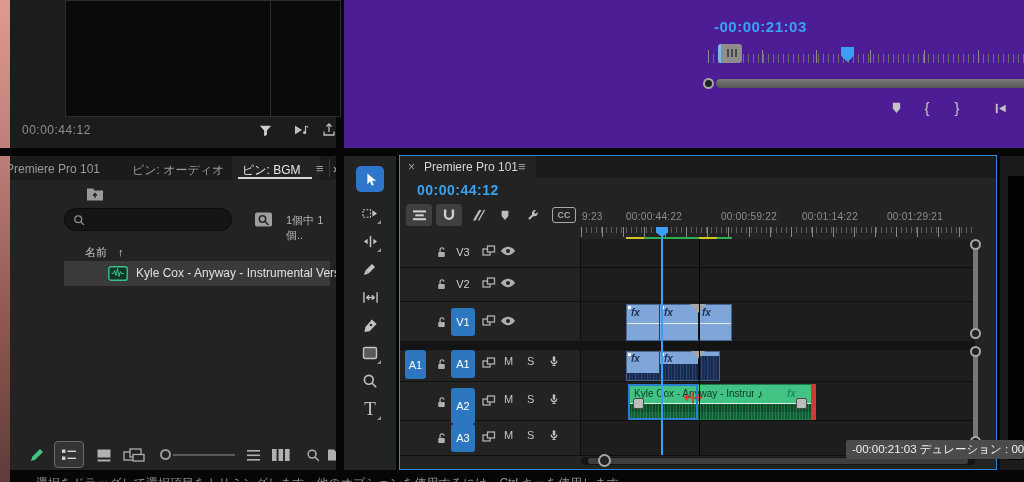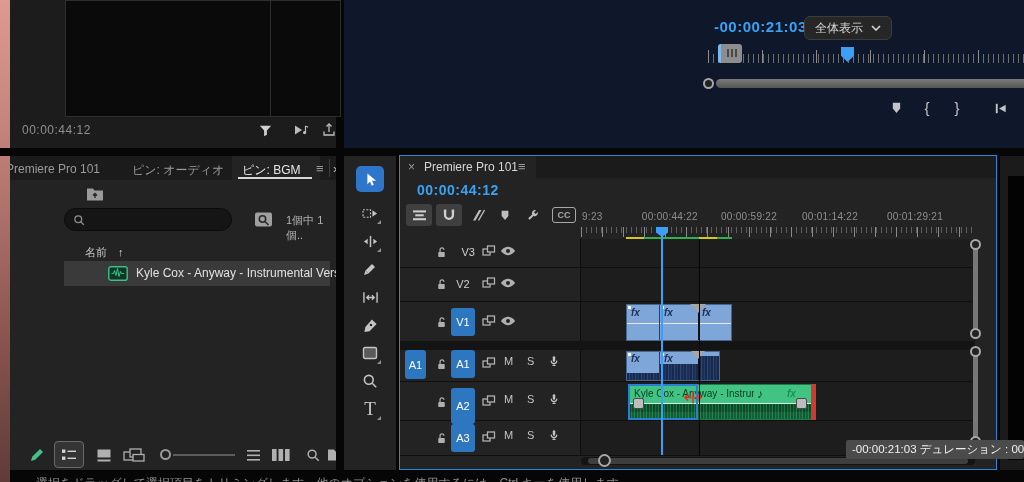--- a/index.html
+++ b/index.html
@@ -1,19 +1,19 @@
 <!DOCTYPE html>
 <html><head>
 <meta charset="utf-8">
 <style>
   html,body{margin:0;padding:0;background:#000;}
   #app{position:relative;width:1024px;height:482px;overflow:hidden;background:#060606;
        font-family:"Liberation Sans",sans-serif;color:#c8c8c8;-webkit-font-smoothing:antialiased;}
   .abs{position:absolute;}
-  .panel{position:absolute;background:#0f172a;}
+  .panel{position:absolute;background:#4c1d95;}
   .ic{position:absolute;display:flex;align-items:center;justify-content:center;color:#bdbdbd;}
   svg{display:block;}
   .tc-blue{color:#3aa2f4;font-weight:bold;letter-spacing:.5px;}
   .dd{position:absolute;display:flex;align-items:center;gap:8px;background:#262626;border:1px solid #3c3c3c;
       border-radius:6px;height:22px;padding:0 10px;font-size:12px;color:#d6d6d6;}
   .ticks-minor{background:repeating-linear-gradient(90deg,#6e6e6e 0 1px,transparent 1px 5px);}
   .ticks-major{background:repeating-linear-gradient(90deg,#8c8c8c 0 1px,transparent 1px 54px);}
   .tl-minor{background:repeating-linear-gradient(90deg,#5f5f5f 0 1px,transparent 1px 5px);}
   .tl-major{background:repeating-linear-gradient(90deg,#8a8a8a 0 1px,transparent 1px 21px);}
   .tab{font-size:12px;color:#9a9a9a;}
@@ -62,28 +62,20 @@
           <path d="M3 9.5v3.5h10V9.5"></path>
           <path d="M8 10V2.5"></path>
           <path d="M5.5 4.5L8 2l2.5 2.5"></path>
         </svg>
     </div>
   </div>
 
   <div class="panel" style="left:344px;top:0;width:680px;height:148px;">
     <div class="abs tc-blue" style="left:370px;top:18px;font-size:15px;">-00:00:21:03</div>
 
-    <div class="dd" style="left:460px;top:16px;">
-      <span>全体表示</span>
-      <span class="ic" style="position:static;">
-        <svg width="10" height="6" viewBox="0 0 10 6">
-            <path d="M1 1l4 4 4-4" stroke="#d6d6d6" stroke-width="1.6" fill="none"></path>
-          </svg>
-        </span>
-    </div>
 
     <div class="abs ticks-minor" style="left:364px;top:54px;width:660px;height:9px;"></div>
     <div class="abs ticks-major" style="left:364px;top:50px;width:660px;height:13px;"></div>
     <div class="abs" style="left:374px;top:44px;width:24px;height:19px;background:#8d8d8d;border-radius:3px;border-left:3px solid #7ab8f0;box-sizing:border-box;">
       <div style="position:absolute;left:6px;top:5px;width:2px;height:8px;background:#4a4a4a;"></div>
       <div style="position:absolute;left:10px;top:5px;width:2px;height:8px;background:#4a4a4a;"></div>
       <div style="position:absolute;left:14px;top:5px;width:2px;height:8px;background:#4a4a4a;"></div>
     </div>
     <div class="abs" style="left:497px;top:47px;width:13px;height:15px;background:#3d9ef5;clip-path:polygon(0 0,100% 0,100% 58%,50% 100%,0 58%);"></div>
 
@@ -312,21 +304,21 @@
     <div class="ic" style="left:122px;top:49px;width:20px;height:20px;">
       <svg width="15" height="15" viewBox="0 0 16 16">
           <path d="M13.6 4.2a3.4 3.4 0 01-4.6 4.2L5 12.6 3.4 11l4.2-4a3.4 3.4 0 014.2-4.6L9.6 4.6l1.8 1.8z" fill="#bdbdbd"></path>
         </svg>
       </div>
     <div class="abs" style="left:152px;top:51px;width:22px;height:14px;border:1.5px solid #a8a8a8;border-radius:3px;color:#a8a8a8;font-size:9px;font-weight:bold;display:flex;align-items:center;justify-content:center;">
         <span>CC</span>
       </div>
 
     <div class="rlabel" style="left:182px;top:55px;">9:23</div>
-    <div class="rlabel" style="left:226px;top:55px;width:72px;text-align:right;">00:00:44:22</div>
+    <div class="rlabel" style="left:226px;top:55px;width:72px;text-align:left;">00:00:44:22</div>
     <div class="rlabel" style="left:313px;top:55px;width:72px;text-align:center;">00:00:59:22</div>
     <div class="rlabel" style="left:394px;top:55px;width:72px;text-align:center;">00:01:14:22</div>
     <div class="rlabel" style="left:479px;top:55px;width:72px;text-align:center;">00:01:29:21</div>
     <div class="abs tl-minor" style="left:181px;top:71px;width:394px;height:6px;"></div>
     <div class="abs tl-major" style="left:181px;top:71px;width:394px;height:10px;"></div>
 
     <div class="abs" style="left:226px;top:81px;width:106px;height:3px;background:#2faf4e;"></div>
     <div class="abs" style="left:226px;top:81px;width:18px;height:3px;background:#d7c423;"></div>
     <div class="abs" style="left:299px;top:81px;width:18px;height:3px;background:#d7c423;"></div>
 
@@ -340,21 +332,21 @@
     <div class="sep-h" style="left:0;top:225px;width:575px;"></div>
     <div class="sep-h" style="left:0;top:264px;width:575px;"></div>
     <div class="sep-h" style="left:0;top:299px;width:575px;"></div>
 
     <div class="ic" style="left:33px;top:88px;width:16px;height:16px;">
       <svg width="13" height="13" viewBox="0 0 16 16">
           <rect x="4" y="7.5" width="8" height="6" rx="1" fill="#b0b0b0"></rect>
           <path d="M6.2 7.5V4.6a2.4 2.4 0 014.8 0" stroke="#b0b0b0" stroke-width="1.5" fill="none"></path>
         </svg>
       </div>
-    <div class="tgt" style="left:51px;top:86px;width:24px;height:20px;justify-content:flex-end;">
+    <div class="tgt" style="left:51px;top:86px;width:24px;height:20px;">
         <span>V3</span>
       </div>
     <div class="ic" style="left:81px;top:88px;width:16px;height:14px;">
       <svg width="14" height="12" viewBox="0 0 14 12">
           <rect x="1" y="4" width="7" height="6" fill="none" stroke="#b0b0b0" stroke-width="1.3"></rect>
           <rect x="5.5" y="1" width="7" height="6" fill="#232323" stroke="#b0b0b0" stroke-width="1.3"></rect>
         </svg>
       </div>
     <div class="ic" style="left:99px;top:87px;width:18px;height:16px;">
       <svg width="16" height="12" viewBox="0 0 16 12">

